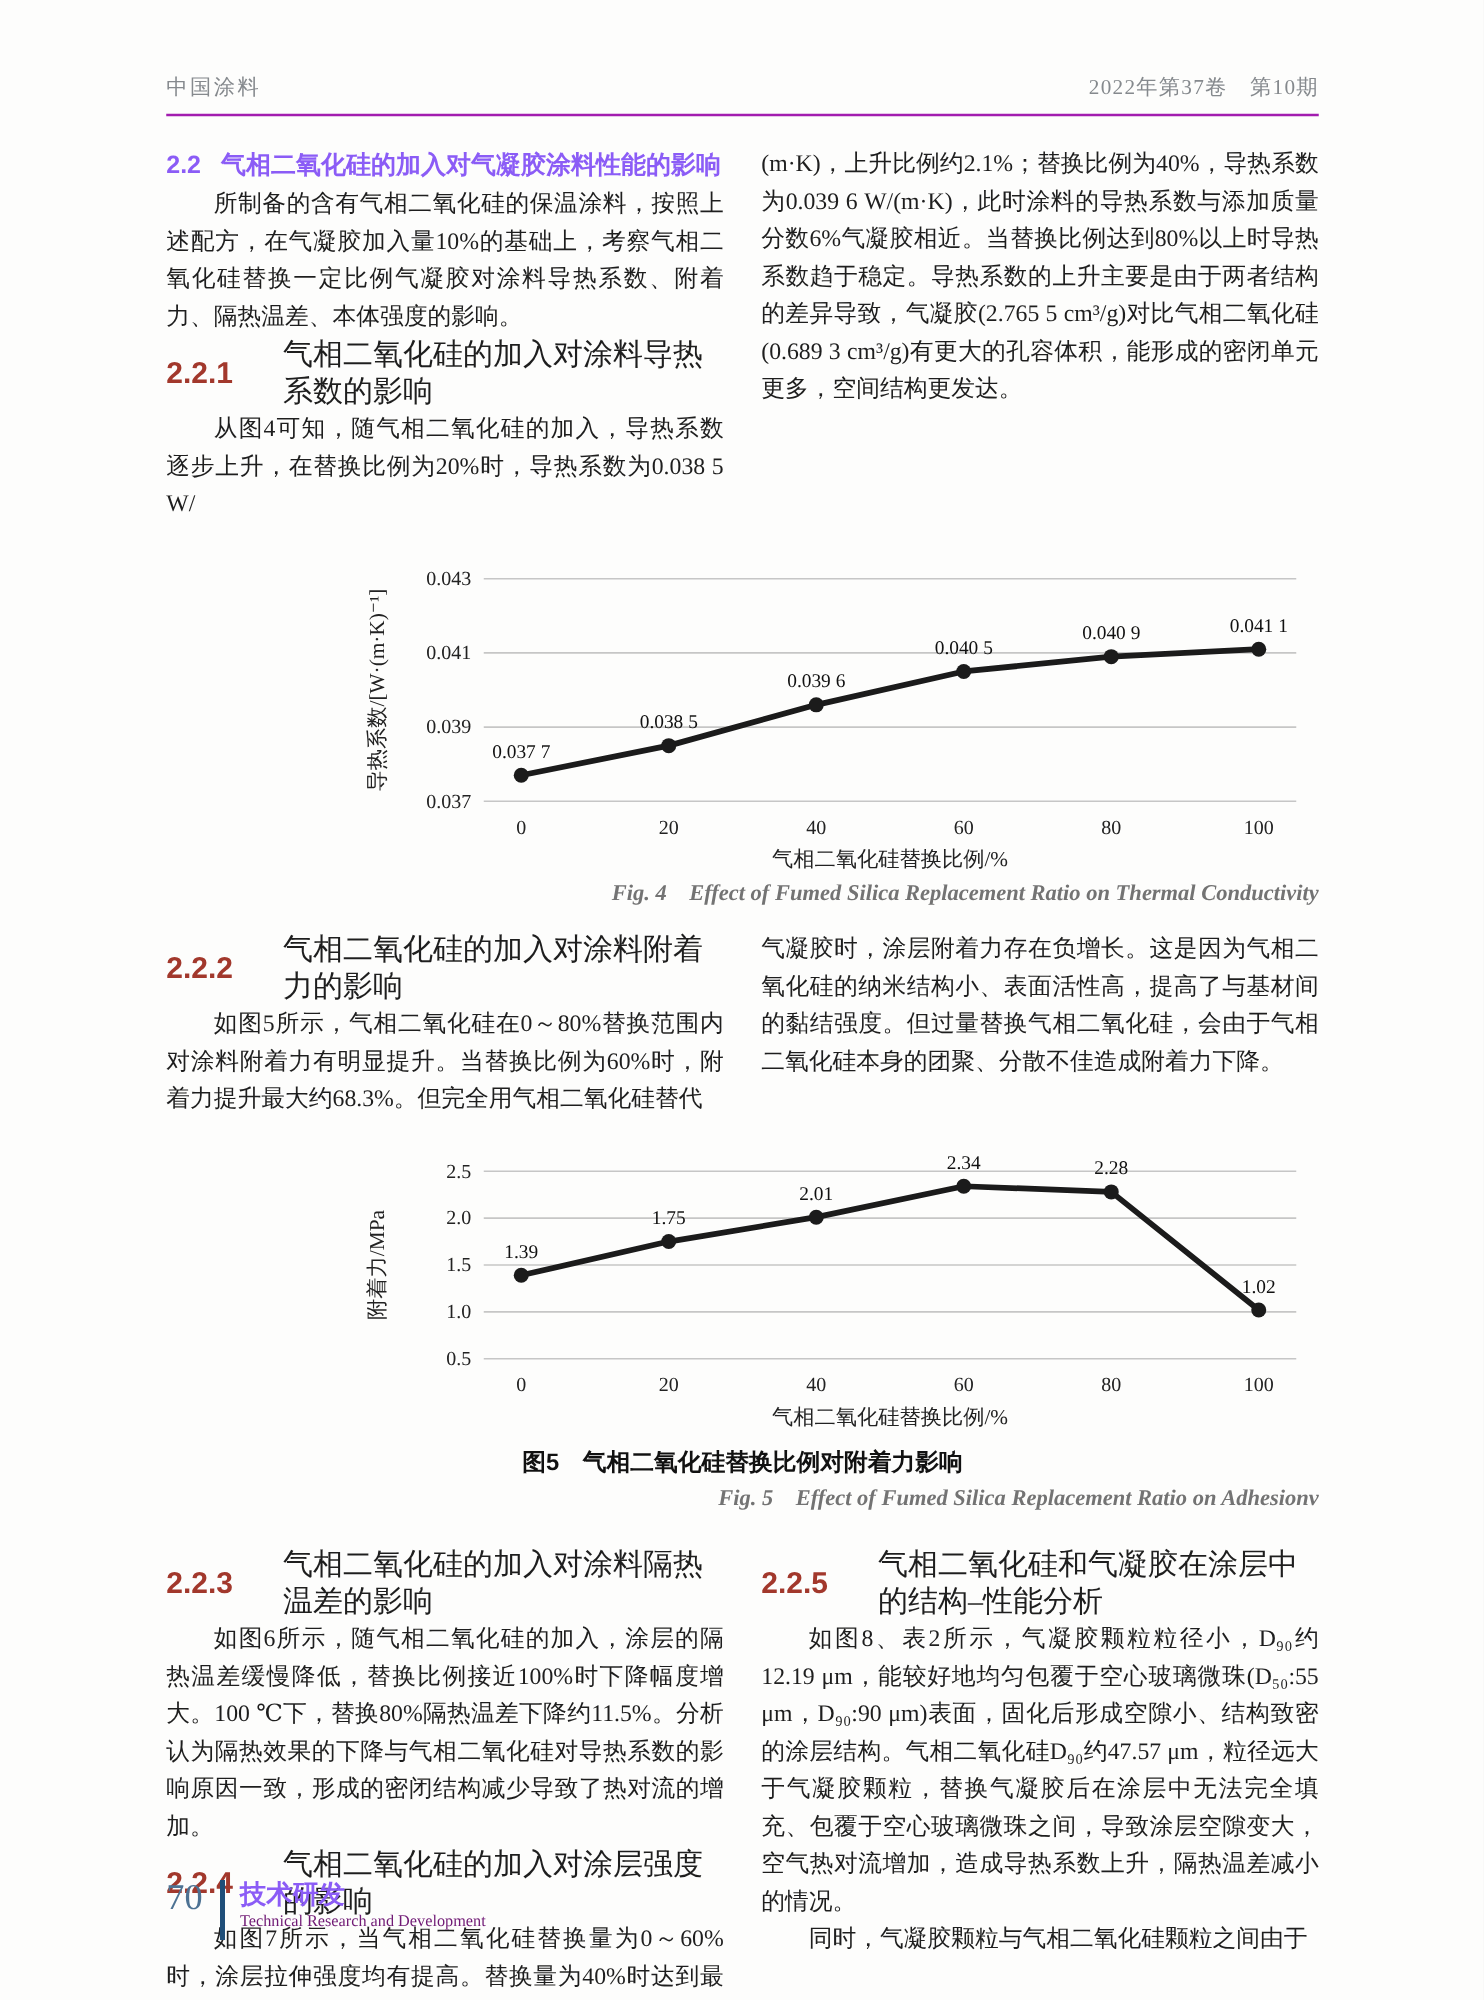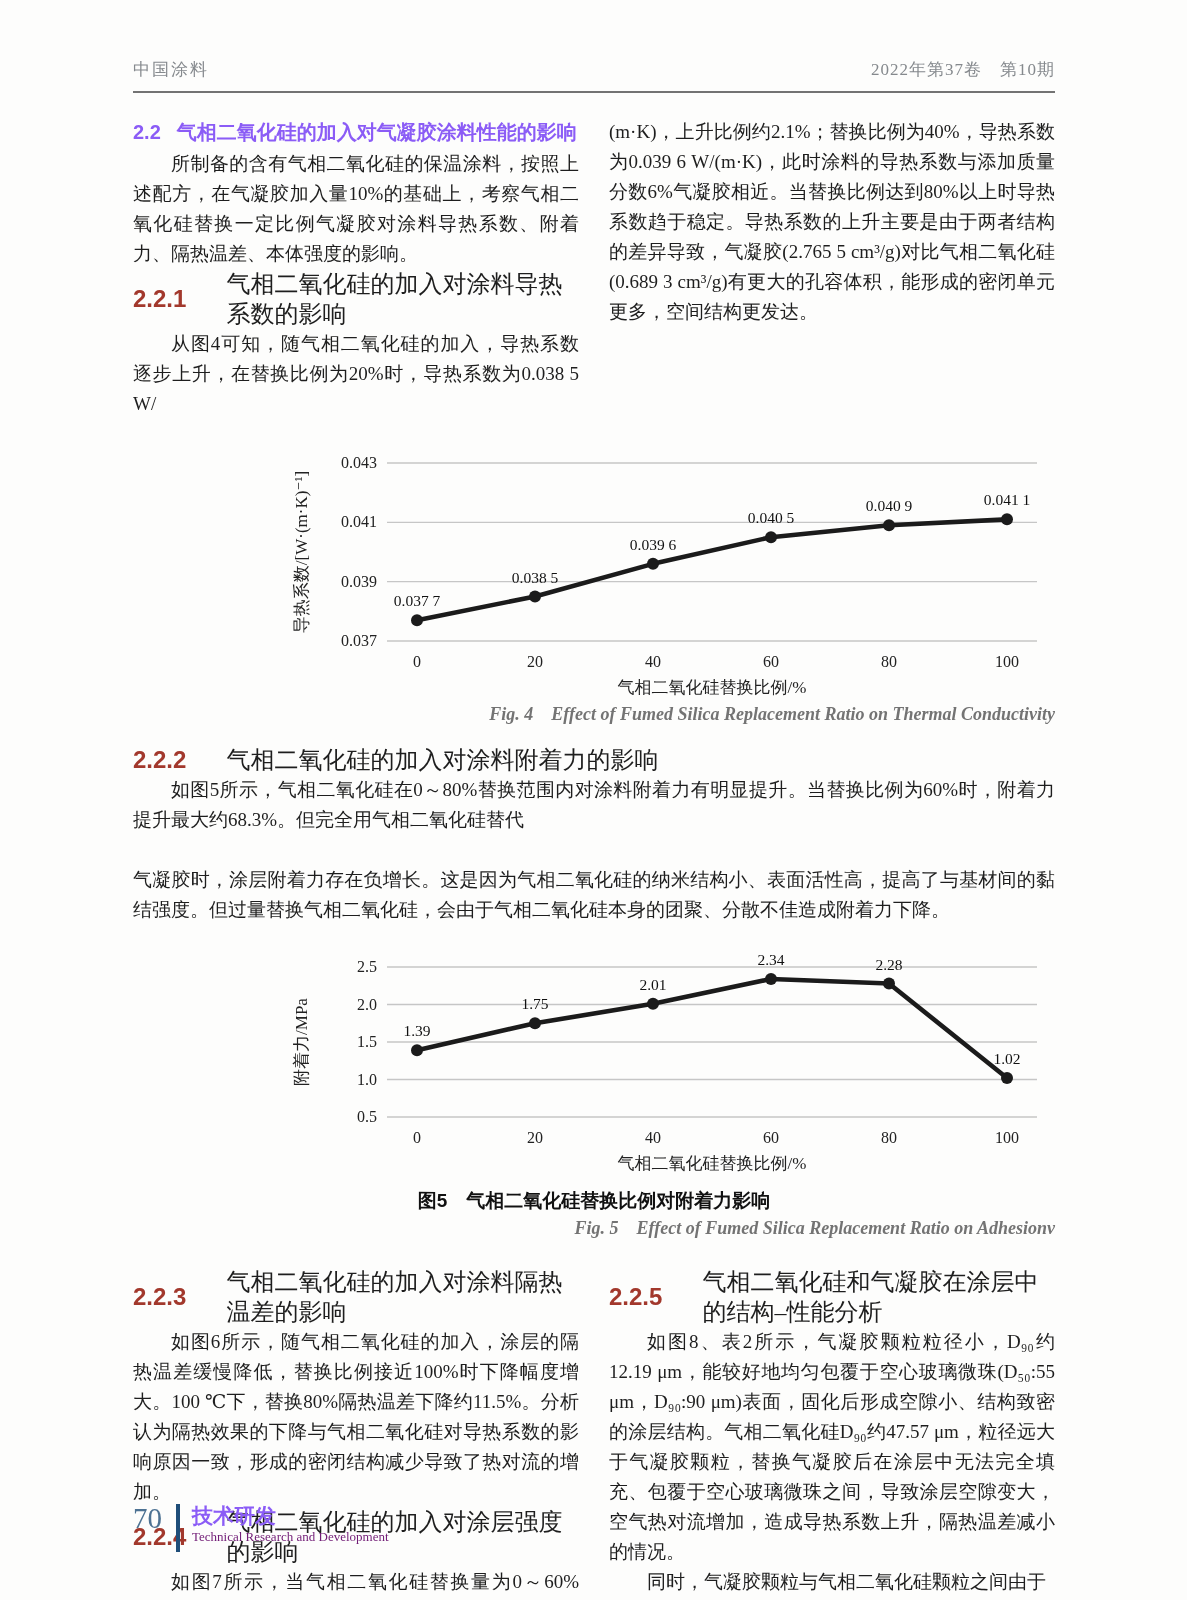--- a/index.html
+++ b/index.html
@@ -11,21 +11,21 @@
     box-sizing:border-box;
     padding:58px 132px 0 133px;
     font-family:"Liberation Serif","DejaVu Serif",serif;
     color:#1e1e1e;
     overflow:hidden;
   }
   
   .hd{
     display:flex;justify-content:space-between;align-items:flex-end;
     color:#85898d;font-size:17px;letter-spacing:2px;
-    padding-bottom:10px;border-bottom:2px solid #737373;
+    padding-bottom:10px;border-bottom:2px solid #a21caf;
   }
   .hd .issue{letter-spacing:1px;}
   
   .row{display:flex;gap:30px;margin-top:24px;}
   .col{flex:1 1 0;min-width:0;}
   .body-p{
     margin:0;font-size:19px;line-height:30px;
     text-align:justify;text-indent:2em;
   }
   .body-p.cont{text-indent:0;}
@@ -130,21 +130,21 @@
           <text x="724" y="70.36666666666665" text-anchor="middle" font-family="Liberation Serif, DejaVu Serif, serif" font-size="15.5" fill="#111">0.041 1</text>
           <text x="429" y="258" text-anchor="middle" font-family="Liberation Serif, DejaVu Serif, serif" font-size="17" fill="#222">气相二氧化硅替换比例/%</text>
           <text x="24" y="117" text-anchor="middle" font-family="Liberation Serif, DejaVu Serif, serif" font-size="17" fill="#222" transform="rotate(-90 24 117)">导热系数/[W·(m·K)⁻¹]</text>
         </svg>
       </div>
     <figcaption>
       <div class="figcap-en">Fig. 4　Effect of Fumed Silica Replacement Ratio on Thermal Conductivity</div>
     </figcaption>
   </figure>
 
-  <div class="row" style="margin-top:18px;flex-direction:column;">
+  <div class="row" style="margin-top:18px;">
     <div class="col">
       <h4 class="h-sub">
         <span class="num">2.2.2</span>
         <span class="t">气相二氧化硅的加入对涂料附着力的影响</span>
       </h4>
       <p class="body-p">如图5所示，气相二氧化硅在0～80%替换范围内对涂料附着力有明显提升。当替换比例为60%时，附着力提升最大约68.3%。但完全用气相二氧化硅替代</p>
     </div>
     <div class="col">
       <p class="body-p cont">气凝胶时，涂层附着力存在负增长。这是因为气相二氧化硅的纳米结构小、表面活性高，提高了与基材间的黏结强度。但过量替换气相二氧化硅，会由于气相二氧化硅本身的团聚、分散不佳造成附着力下降。</p>
     </div>

